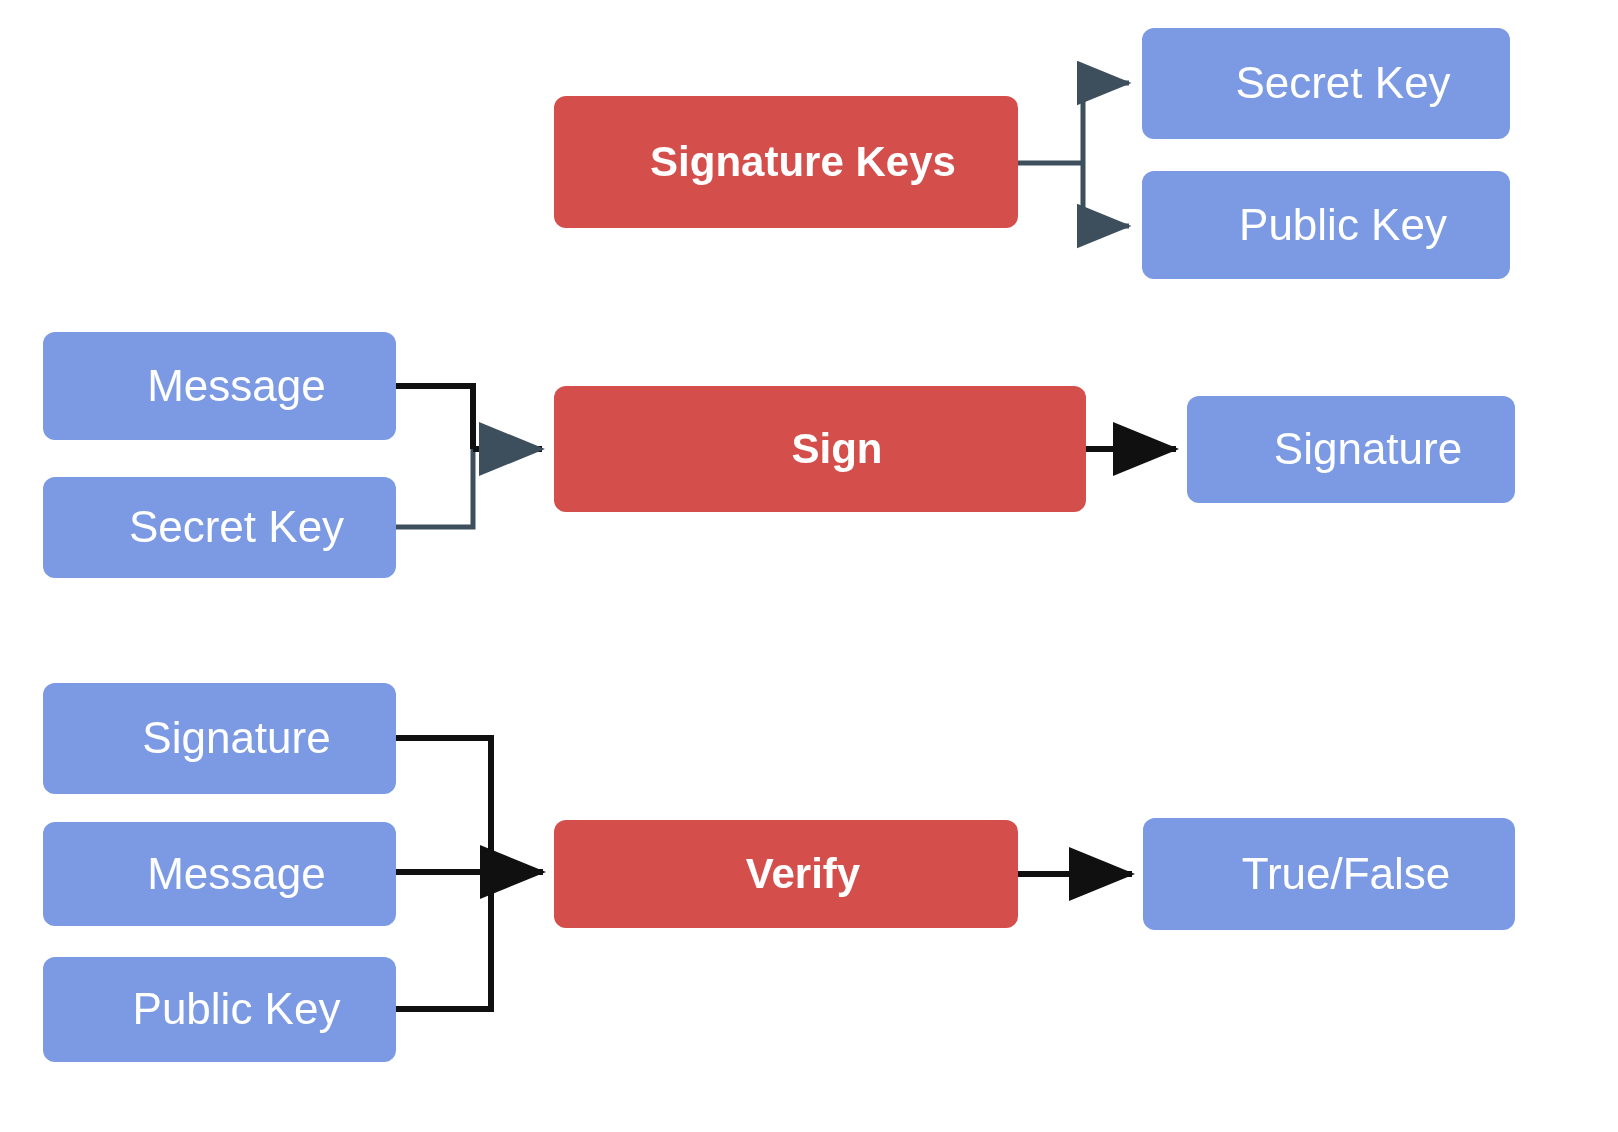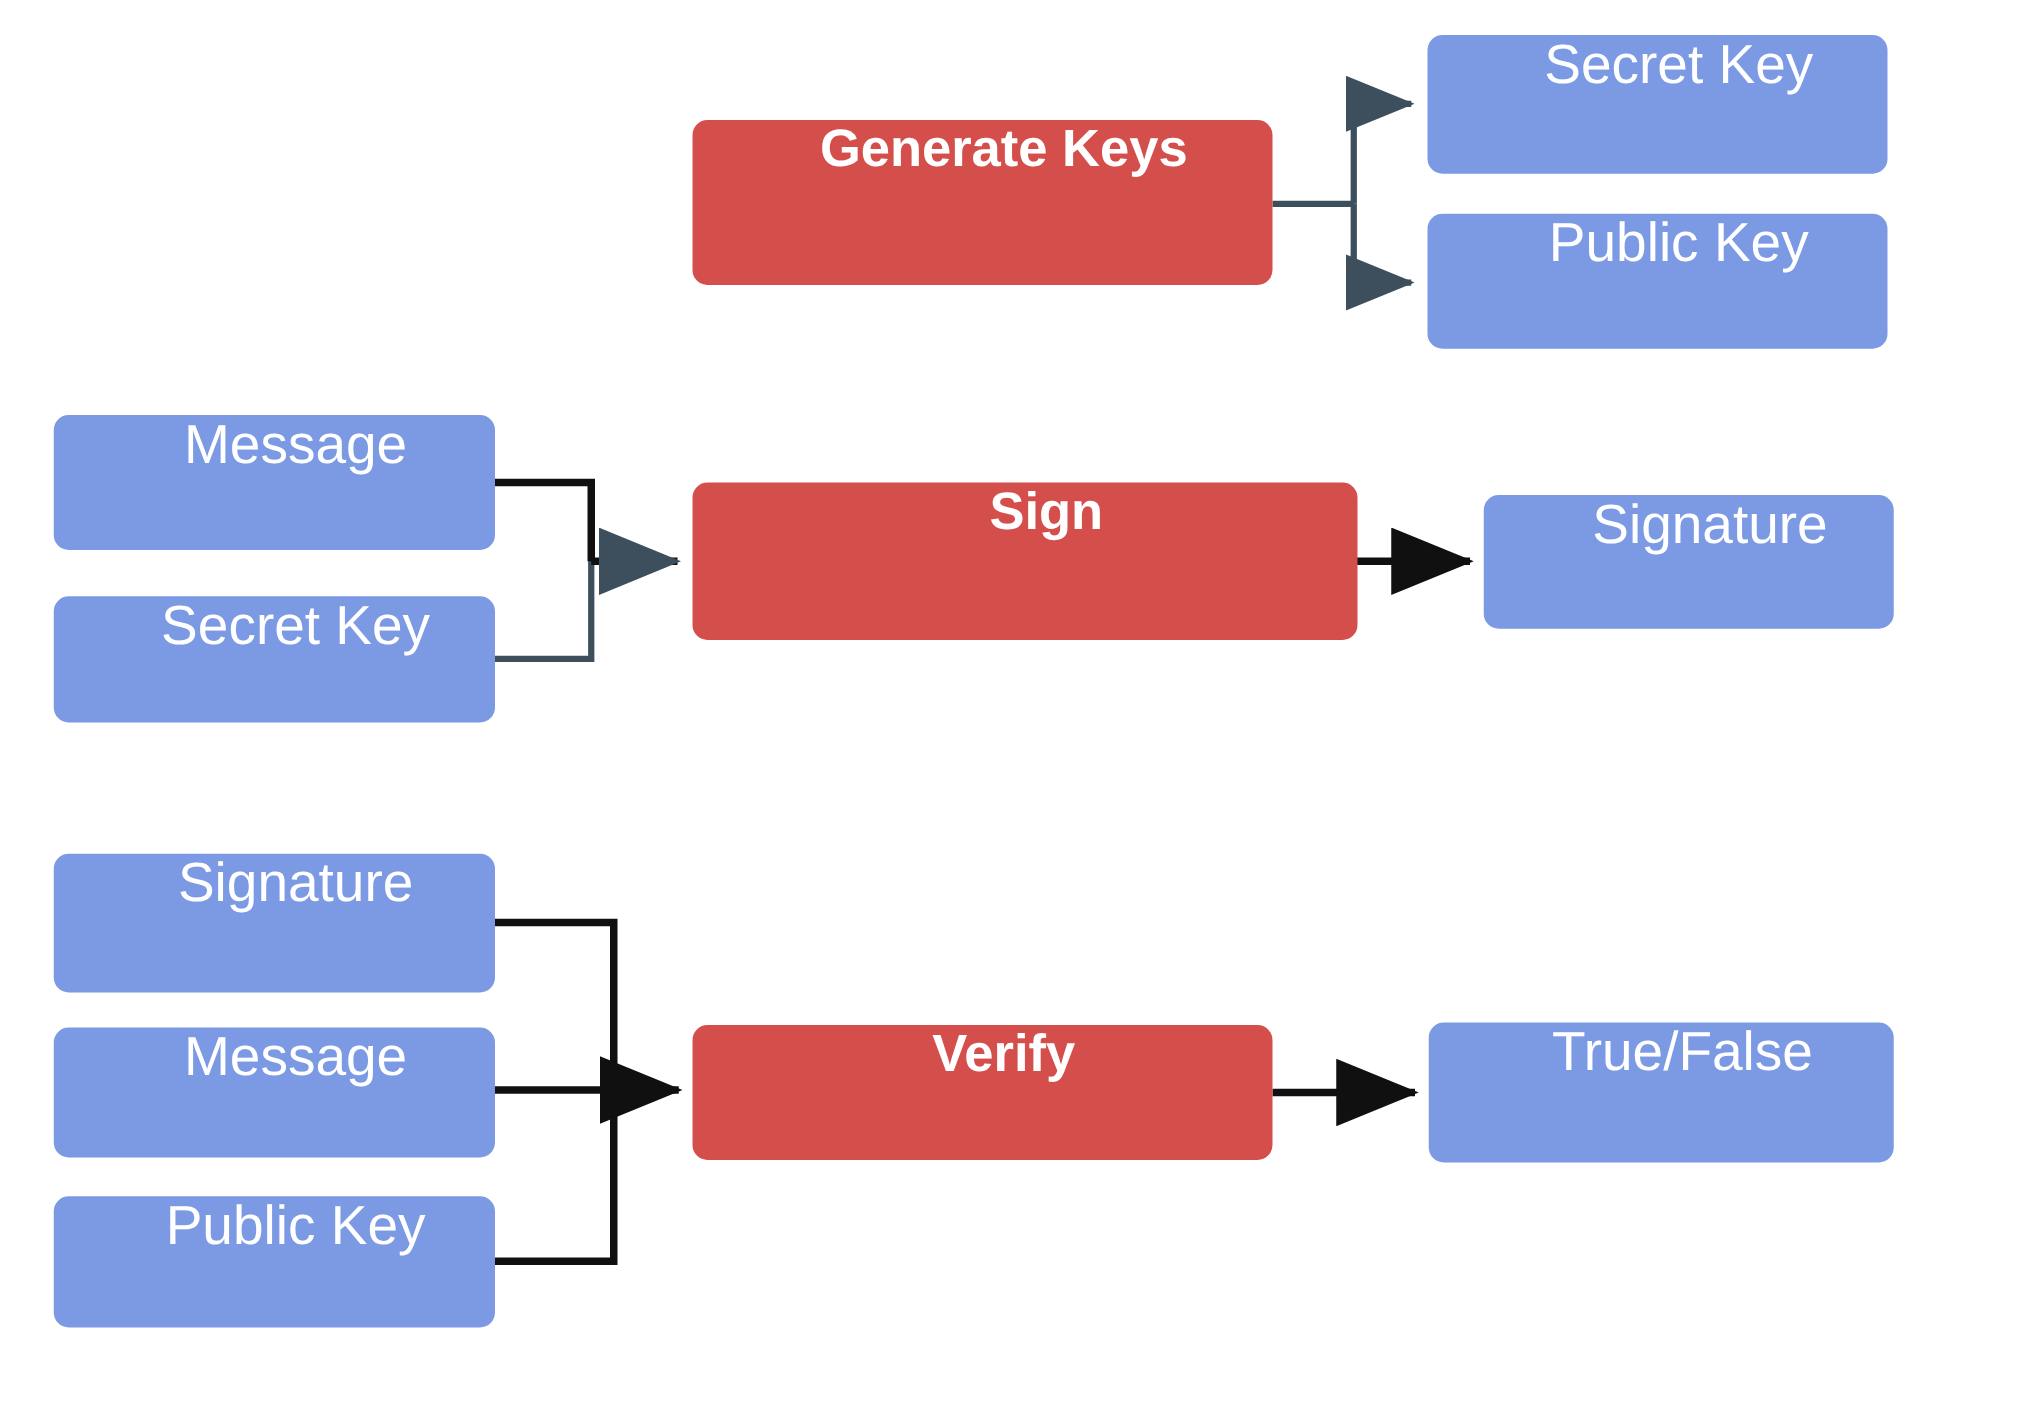--- a/index.html
+++ b/index.html
@@ -21,20 +21,21 @@
     position: absolute;
     left: 0;
     top: 0;
     width: 1618px;
     height: 1132px;
     pointer-events: none;
   }
   .node {
     position: absolute;
     display: flex;
+    align-items: center;
     justify-content: center;
     border-radius: 12px;
     color: #ffffff;
     text-align: center;
     box-sizing: border-box;
     line-height: 1.1;
     z-index: 3;
     padding-left: 34px;
   }
   .node.blue {
@@ -89,21 +90,21 @@
       <path d="M396,872 L491,872" fill="none" stroke="#101010" stroke-width="6"></path>
       <path d="M491,872 L543,872" fill="none" stroke="#101010" stroke-width="6" marker-end="url(#arrow-black)"></path>
     </g>
 
     <g>
       <path d="M1018,874 L1132,874" fill="none" stroke="#101010" stroke-width="6" marker-end="url(#arrow-black)"></path>
     </g>
   </svg>
 
   <div class="node red" style="left:554px; top:96px; width:464px; height:132px;">
-    <span class="node-label">Generate Keys</span>
+    <span class="node-label">Signature Keys</span>
   </div>
 
   <div class="node blue" style="left:1142px; top:28px; width:368px; height:111px;">
     <span class="node-label">Secret Key</span>
   </div>
 
   <div class="node blue" style="left:1142px; top:171px; width:368px; height:108px;">
     <span class="node-label">Public Key</span>
   </div>
 

